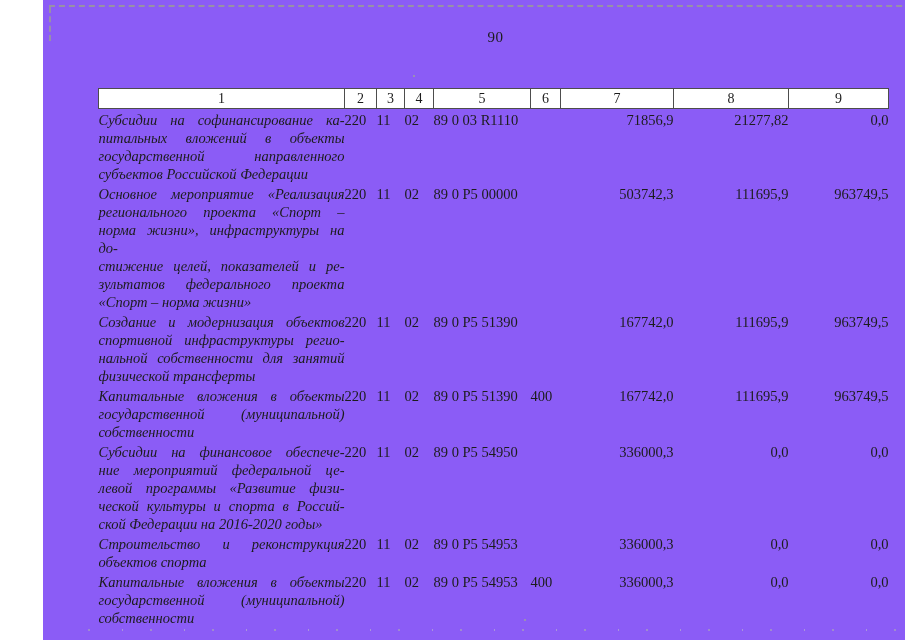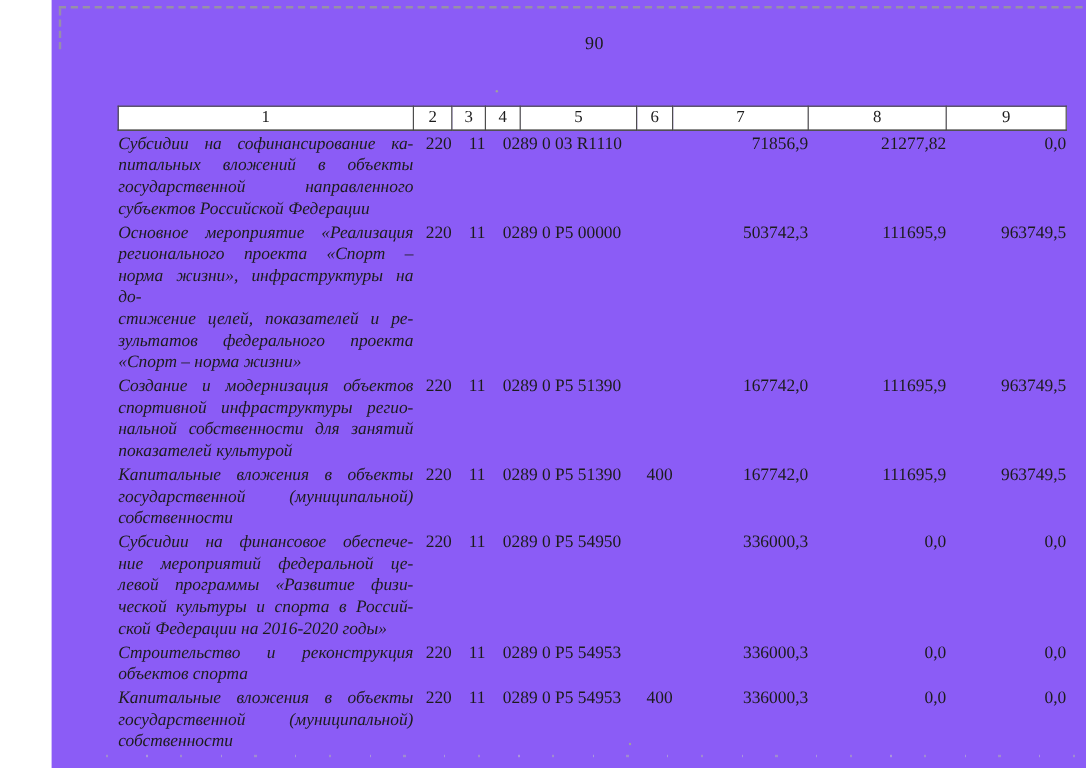--- a/index.html
+++ b/index.html
@@ -63,21 +63,21 @@
   }
   .doc-table thead th.h9 { border-left-color: #8a8a8a; }
   .doc-table tbody td {
     border: none;
     padding: 2px 0 0 0;
     vertical-align: top;
   }
   td.c1 { padding-left: 2px; padding-right: 5px; }
   td.c1 .tl { white-space: nowrap; font-style: italic; }
   td.c1 .tl.just { text-align: justify; text-align-last: justify; white-space: normal; }
-  td.c2, td.c3, td.c4, td.c6 { text-align: right; }
+  td.c2, td.c3, td.c4, td.c6 { text-align: left; }
   td.c5 { text-align: left; padding-left: 5px; white-space: nowrap; }
   td.c7, td.c8, td.c9 { text-align: right; }
 </style>
 </head>
 <body>
 
 <div class="sheet">
   <div class="top-dash"></div>
   <div class="left-dash"></div>
   <div class="right-dash"></div>
@@ -145,21 +145,21 @@
           <td class="c6"></td>
           <td class="c7">503742,3</td>
           <td class="c8">111695,9</td>
           <td class="c9">963749,5</td>
         </tr>
         <tr>
           <td class="c1">
             <div class="tl just">Создание и модернизация объектов</div>
             <div class="tl just">спортивной инфраструктуры регио-</div>
             <div class="tl just">нальной собственности для занятий</div>
-            <div class="tl">показателей культурой</div>
+            <div class="tl">физической трансферты</div>
           </td>
           <td class="c2">220</td>
           <td class="c3">11</td>
           <td class="c4">02</td>
           <td class="c5">89 0 P5 51390</td>
           <td class="c6"></td>
           <td class="c7">167742,0</td>
           <td class="c8">111695,9</td>
           <td class="c9">963749,5</td>
         </tr>

